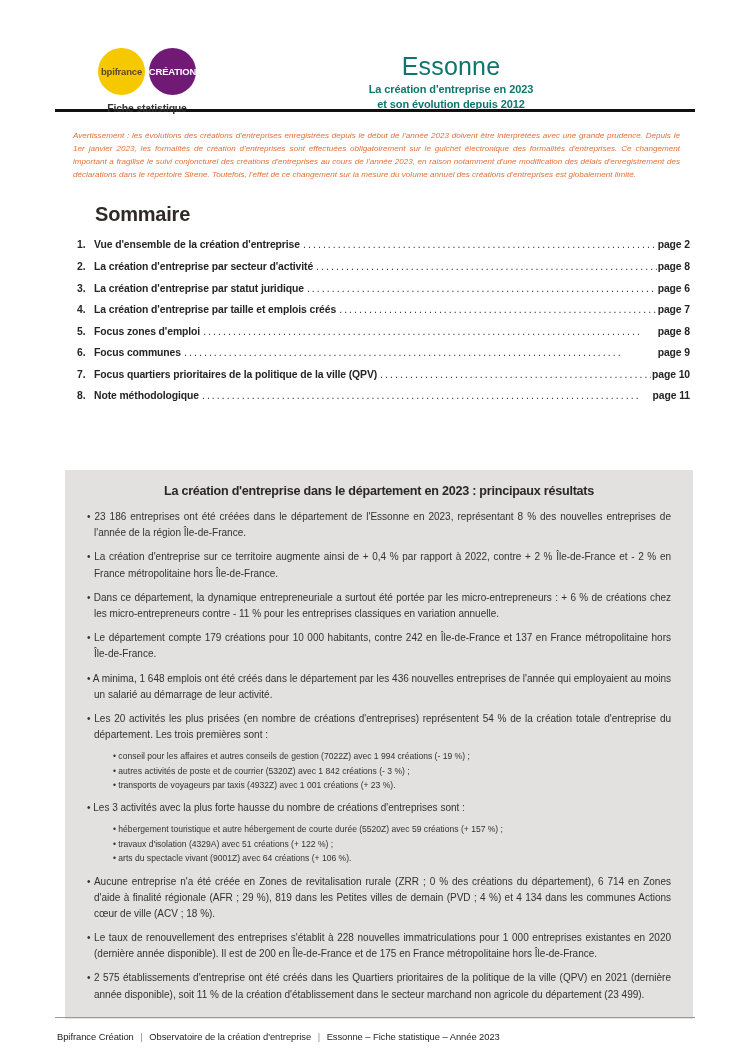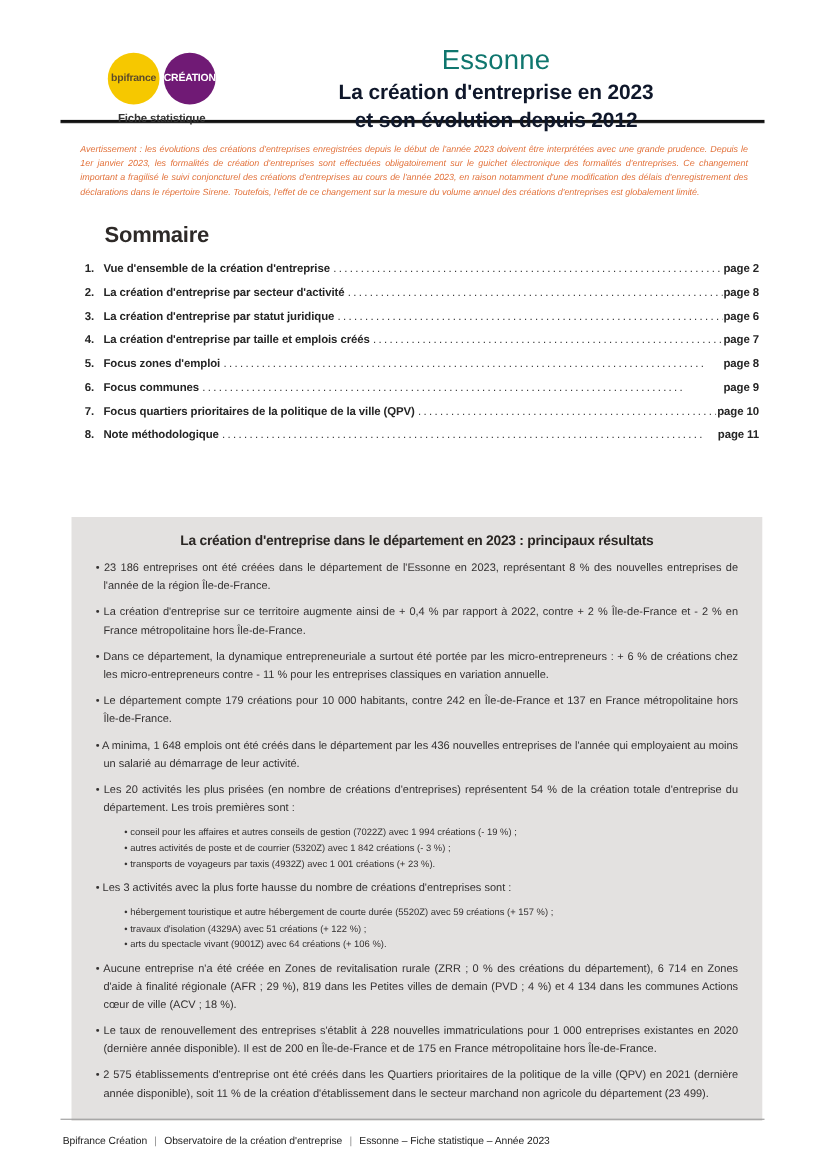--- a/index.html
+++ b/index.html
@@ -72,23 +72,23 @@
     padding-top: 2px;
   }
   .dept-name {
     font-size: 25px;
     font-weight: normal;
     color: #0f766e;
     letter-spacing: 0.2px;
     line-height: 1.05;
   }
   .subtitle {
-    font-size: 19px;
-    font-weight: bold;
-    color: #0f172a;
+    font-size: 11px;
+    font-weight: bold;
+    color: #0f766e;
     line-height: 1.32;
     margin-top: 3px;
     letter-spacing: -0.1px;
   }
   .rule-double {
     margin-top: 9px;
     border-top: 2.2px solid #111;
     border-bottom: 1.2px solid #111;
     height: 3px;
   }

